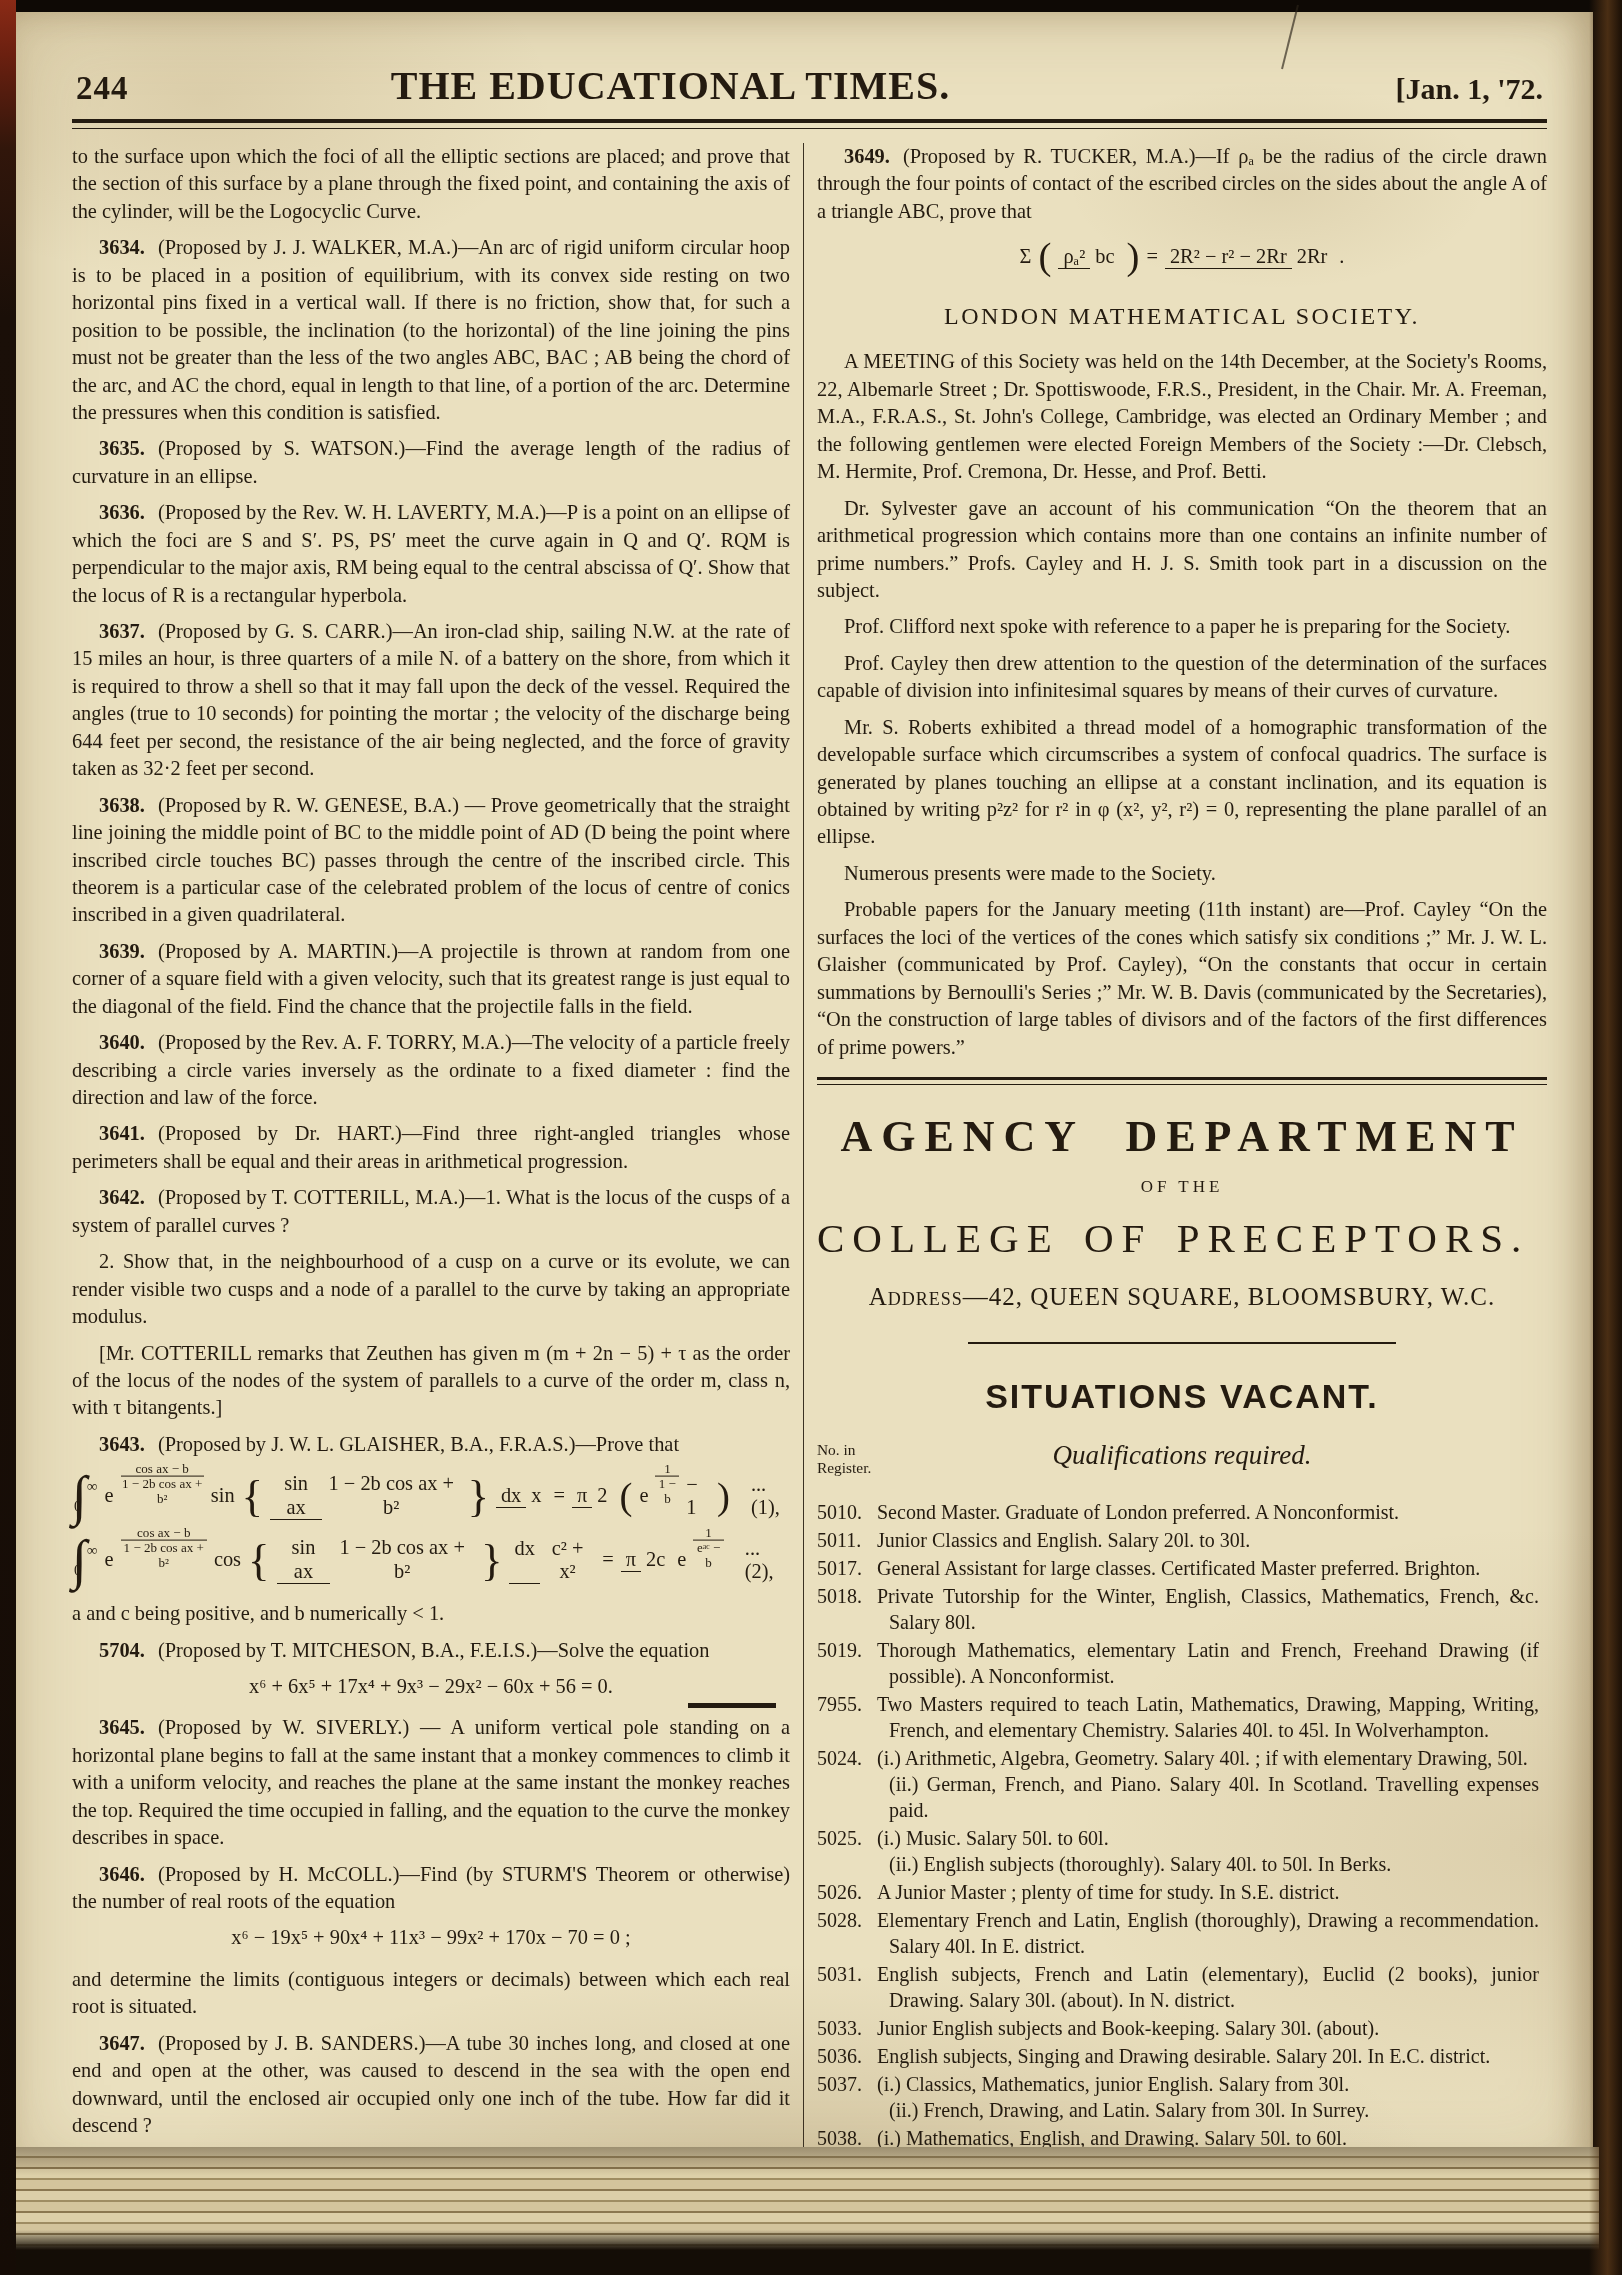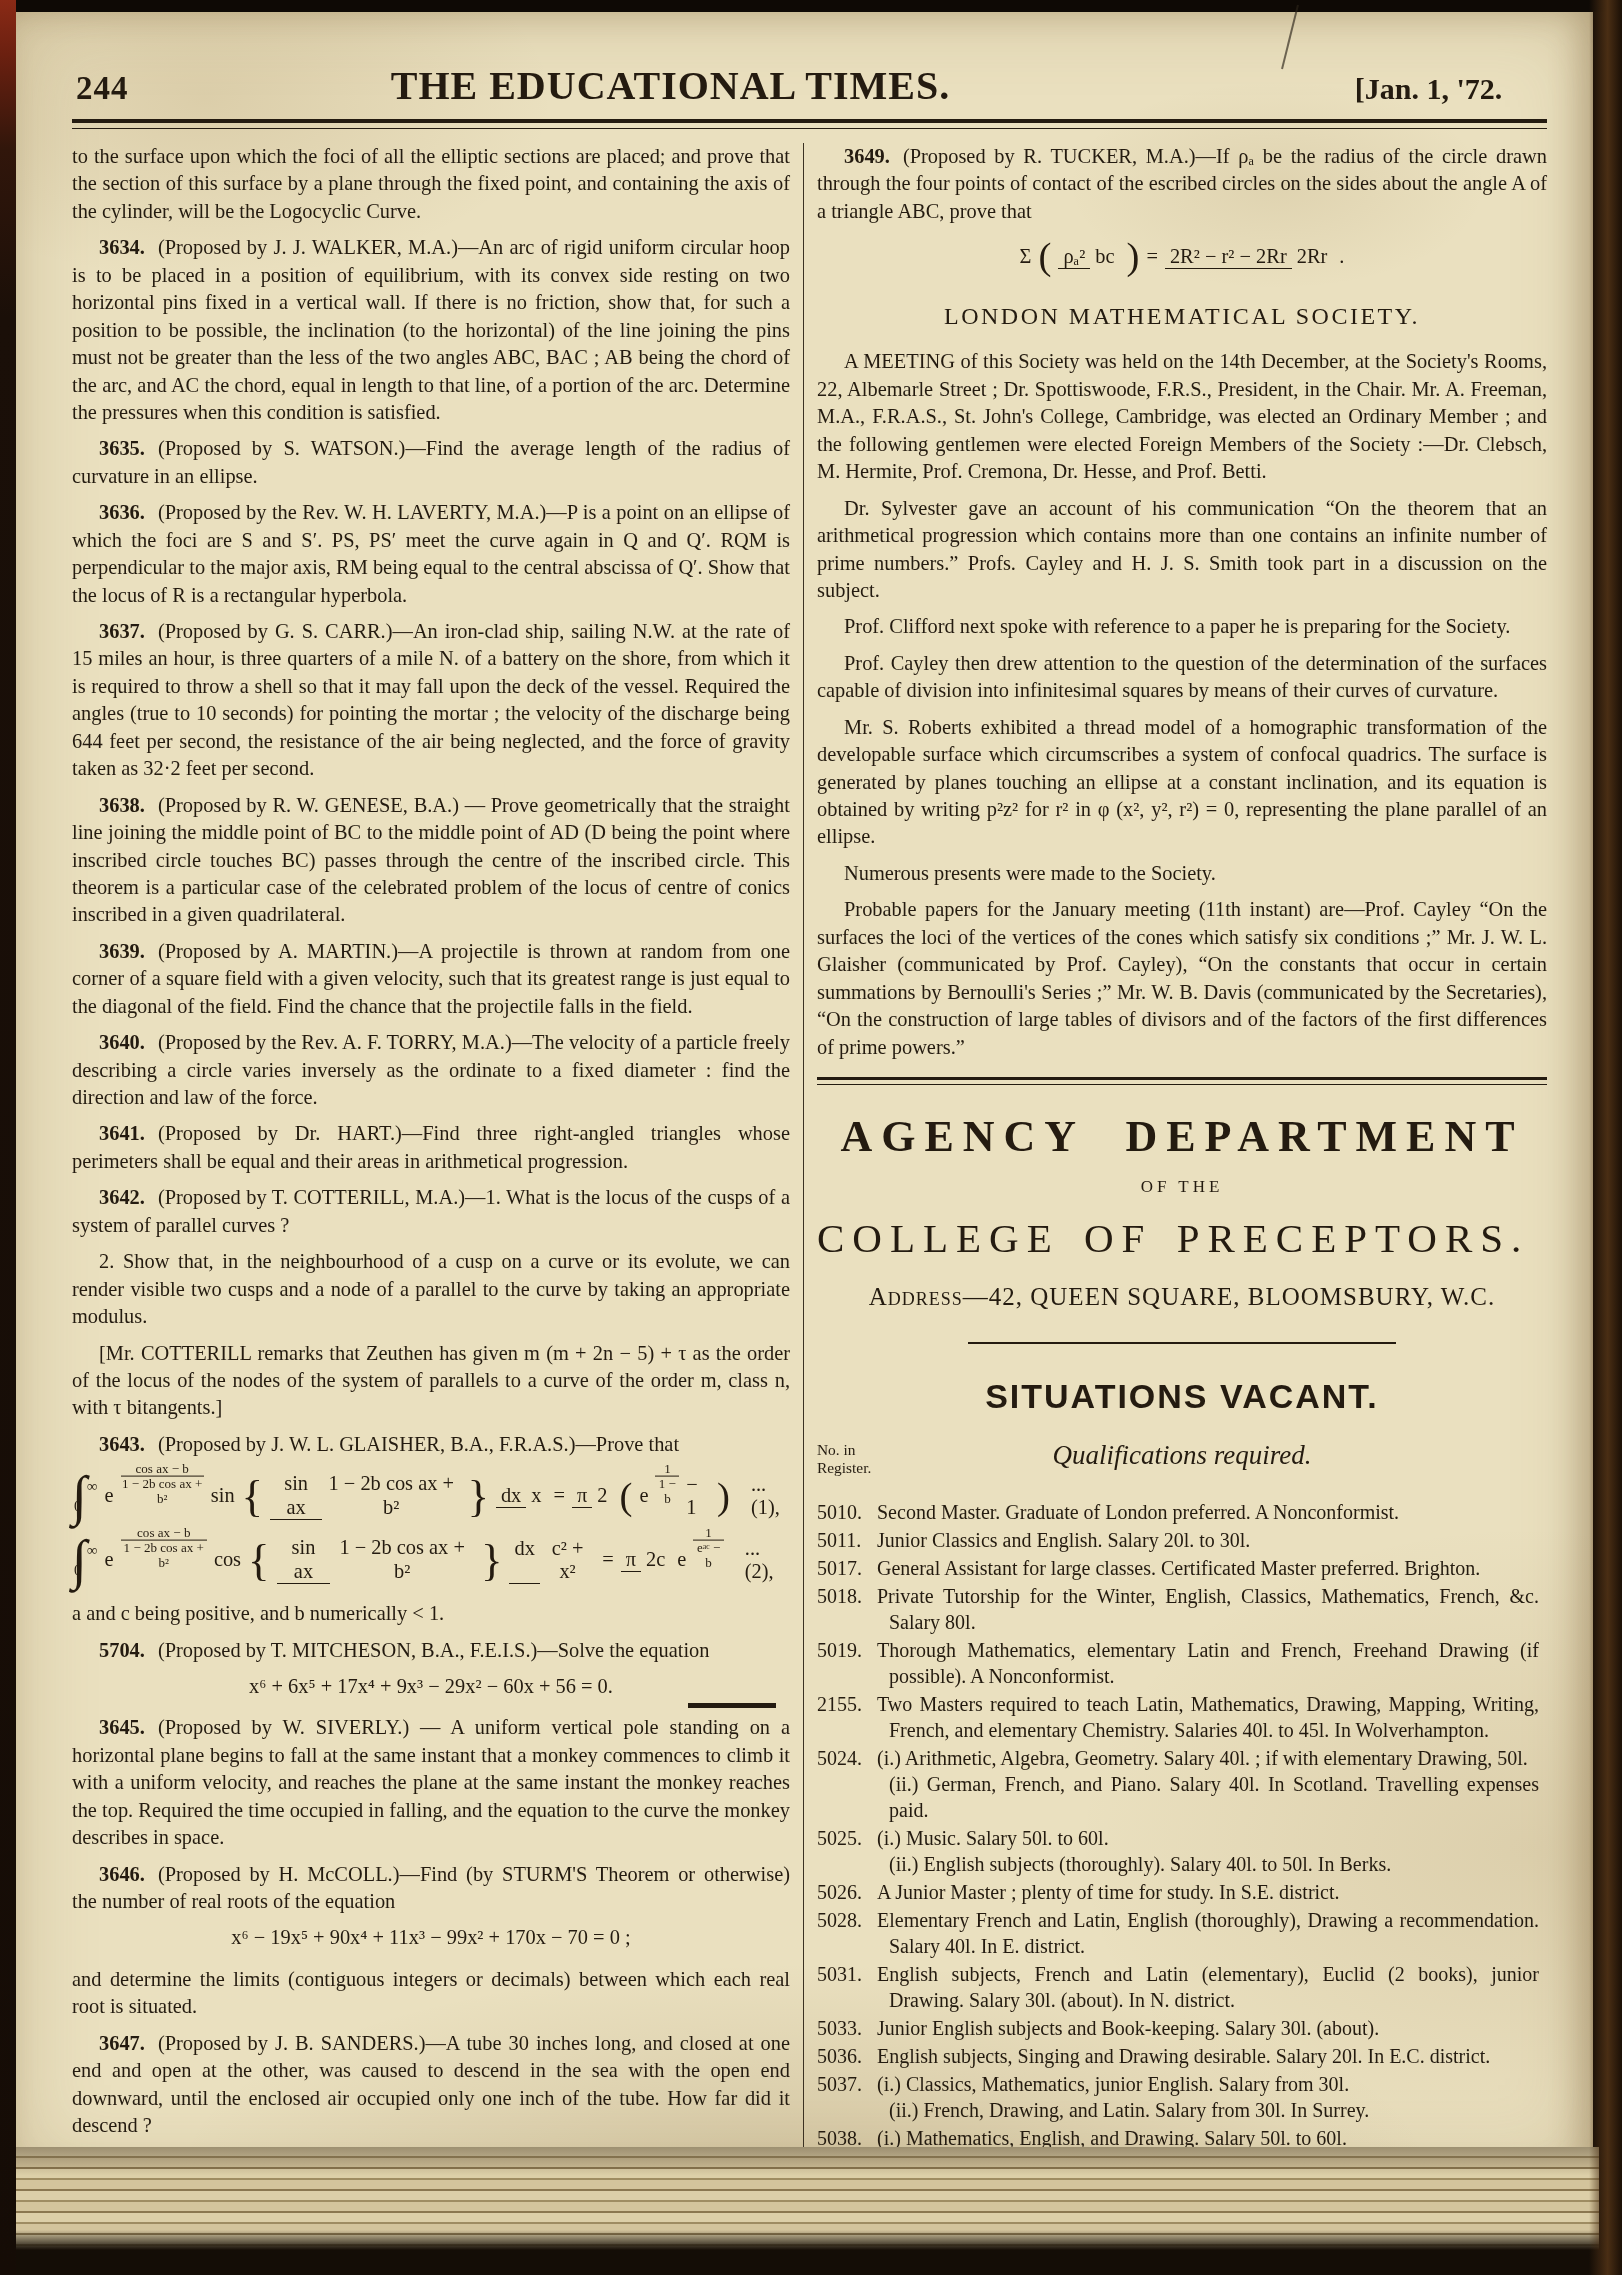--- a/index.html
+++ b/index.html
@@ -31,21 +31,21 @@
     background:
       radial-gradient(ellipse 498px 259px at 12% 4%,rgba(130,95,40,.14),transparent 70%),
       radial-gradient(ellipse 697px 498px at 96% 85%,rgba(120,85,35,.12),transparent 65%),
       radial-gradient(ellipse 896px 299px at 50% 100%,rgba(110,80,35,.18),transparent 70%),
       radial-gradient(ellipse 299px 149px at 80% 8%,rgba(125,95,45,.10),transparent 70%);}
   .inner{position:relative;padding:28px 46px 0 56px;}
   
   .hdr{display:grid;grid-template-columns:169px 1fr 229px;align-items:baseline;padding:22px 4px 10px 4px;}
   .hnum{font-size:33px;font-weight:bold;letter-spacing:1px;}
   .htitle{font-size:40px;font-weight:bold;text-align:center;letter-spacing:1px;transform:translateX(-109px);white-space:nowrap;}
-  .hdate{font-size:30px;font-weight:bold;text-align:center;white-space:nowrap;}
+  .hdate{font-size:30px;font-weight:bold;text-align:right;white-space:nowrap;}
   .rule-double{height:5px;border-top:4px solid #241b10;border-bottom:1px solid #241b10;margin:0 0 14px 0;}
   
   .cols{display:flex;align-items:stretch;}
   .colL{width:718px;flex:none;font-size:20.4px;line-height:1.345;}
   .divider{width:1px;background:#3b3122;margin:0 13px;flex:none;}
   .colR{flex:1;font-size:20.4px;line-height:1.345;}
   p{margin:0 0 9px 0;}
   .prob{text-align:justify;text-indent:27px;}
   .cont{text-align:justify;text-indent:0;}
   .pnum{font-weight:bold;padding-right:13px;}
@@ -274,21 +274,21 @@
             <div>Register.</div>
           </div>
           <div class="qual">Qualifications required.</div>
         </div>
 
         <div class="vac"><span class="vnum">5010.</span><span>Second Master. Graduate of London preferred. A Nonconformist.</span></div>
         <div class="vac"><span class="vnum">5011.</span><span>Junior Classics and English. Salary 20l. to 30l.</span></div>
         <div class="vac"><span class="vnum">5017.</span><span>General Assistant for large classes. Certificated Master preferred. Brighton.</span></div>
         <div class="vac"><span class="vnum">5018.</span><span>Private Tutorship for the Winter, English, Classics, Mathematics, French, &amp;c. Salary 80l.</span></div>
         <div class="vac"><span class="vnum">5019.</span><span>Thorough Mathematics, elementary Latin and French, Freehand Drawing (if possible). A Nonconformist.</span></div>
-        <div class="vac"><span class="vnum">2155.</span><span>Two Masters required to teach Latin, Mathematics, Drawing, Mapping, Writing, French, and elementary Chemistry. Salaries 40l. to 45l. In Wolverhampton.</span></div>
+        <div class="vac"><span class="vnum">7955.</span><span>Two Masters required to teach Latin, Mathematics, Drawing, Mapping, Writing, French, and elementary Chemistry. Salaries 40l. to 45l. In Wolverhampton.</span></div>
         <div class="vac"><span class="vnum">5024.</span><span>(i.) Arithmetic, Algebra, Geometry. Salary 40l. ; if with elementary Drawing, 50l.</span><div class="vpart">(ii.) German, French, and Piano. Salary 40l. In Scotland. Travelling expenses paid.</div></div>
         <div class="vac"><span class="vnum">5025.</span><span>(i.) Music. Salary 50l. to 60l.</span><div class="vpart">(ii.) English subjects (thoroughly). Salary 40l. to 50l. In Berks.</div></div>
         <div class="vac"><span class="vnum">5026.</span><span>A Junior Master ; plenty of time for study. In S.E. district.</span></div>
         <div class="vac"><span class="vnum">5028.</span><span>Elementary French and Latin, English (thoroughly), Drawing a recommendation. Salary 40l. In E. district.</span></div>
         <div class="vac"><span class="vnum">5031.</span><span>English subjects, French and Latin (elementary), Euclid (2 books), junior Drawing. Salary 30l. (about). In N. district.</span></div>
         <div class="vac"><span class="vnum">5033.</span><span>Junior English subjects and Book-keeping. Salary 30l. (about).</span></div>
         <div class="vac"><span class="vnum">5036.</span><span>English subjects, Singing and Drawing desirable. Salary 20l. In E.C. district.</span></div>
         <div class="vac"><span class="vnum">5037.</span><span>(i.) Classics, Mathematics, junior English. Salary from 30l.</span><div class="vpart">(ii.) French, Drawing, and Latin. Salary from 30l. In Surrey.</div></div>
         <div class="vac"><span class="vnum">5038.</span><span>(i.) Mathematics, English, and Drawing. Salary 50l. to 60l.</span></div>
 

